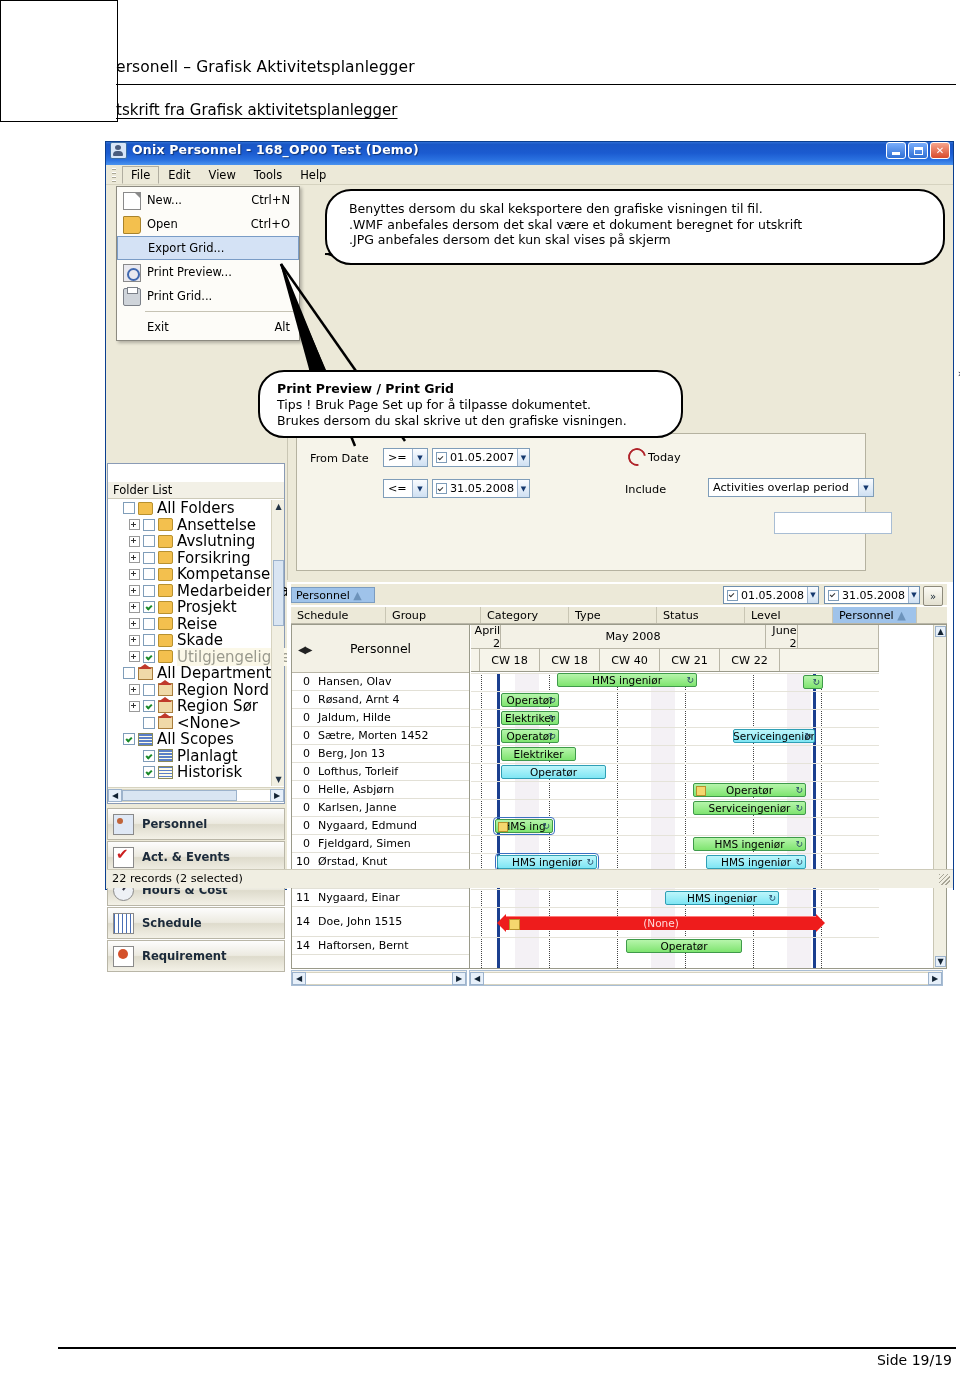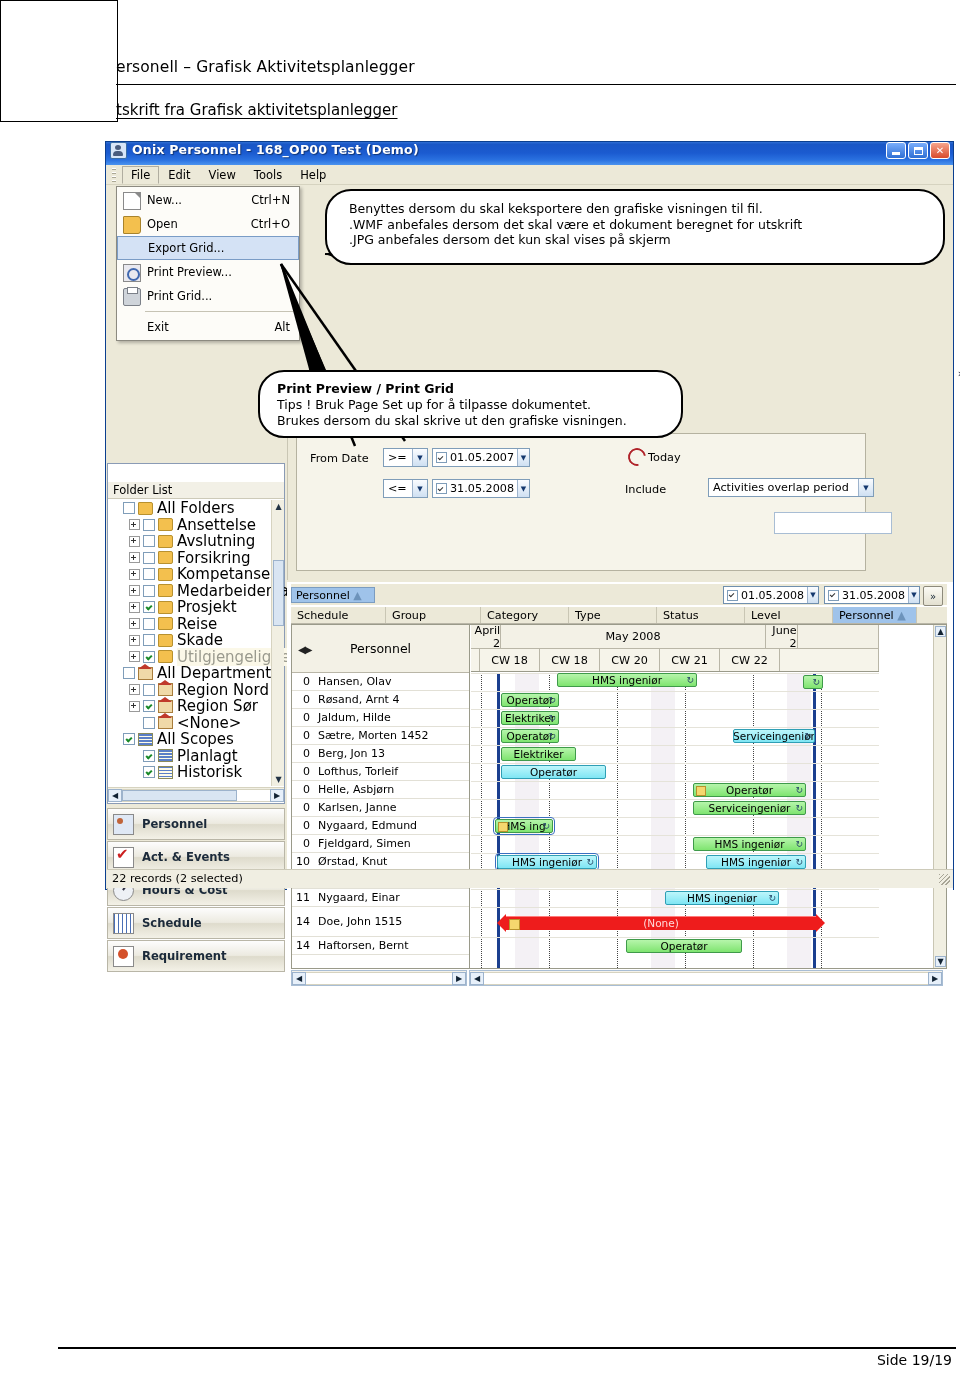--- a/index.html
+++ b/index.html
@@ -551,21 +551,21 @@
         <div id="tl-months">
             <div class="tcell" style="width: 34px;">April 2</div>
             <div class="tcell" style="width: 300px;">May 2008</div>
             <div class="tcell" style="width: 36px;">June 2</div>
             <div class="tcell" style="width: 92px;"></div>
           </div>
         <div id="tl-weeks">
             <div class="tcell" style="width: 10px;"></div>
             <div class="tcell" style="width: 68px;">CW 18</div>
             <div class="tcell" style="width: 68px;">CW 18</div>
-            <div class="tcell" style="width: 68px;">CW 20</div>
+            <div class="tcell" style="width: 68px;">CW 40</div>
             <div class="tcell" style="width: 68px;">CW 21</div>
             <div class="tcell" style="width: 68px;">CW 22</div>
             <div class="tcell" style="width: 112px;"></div>
           </div>
         <div id="plot">
             <div class="wkband" style="left: 44px; width: 24px;"></div>
             <div class="wkband" style="left: 180px; width: 24px;"></div>
             <div class="wkband" style="left: 316px; width: 24px;"></div>
             <div class="wkline" style="left: 10px;"></div>
             <div class="wkline" style="left: 78px;"></div>

